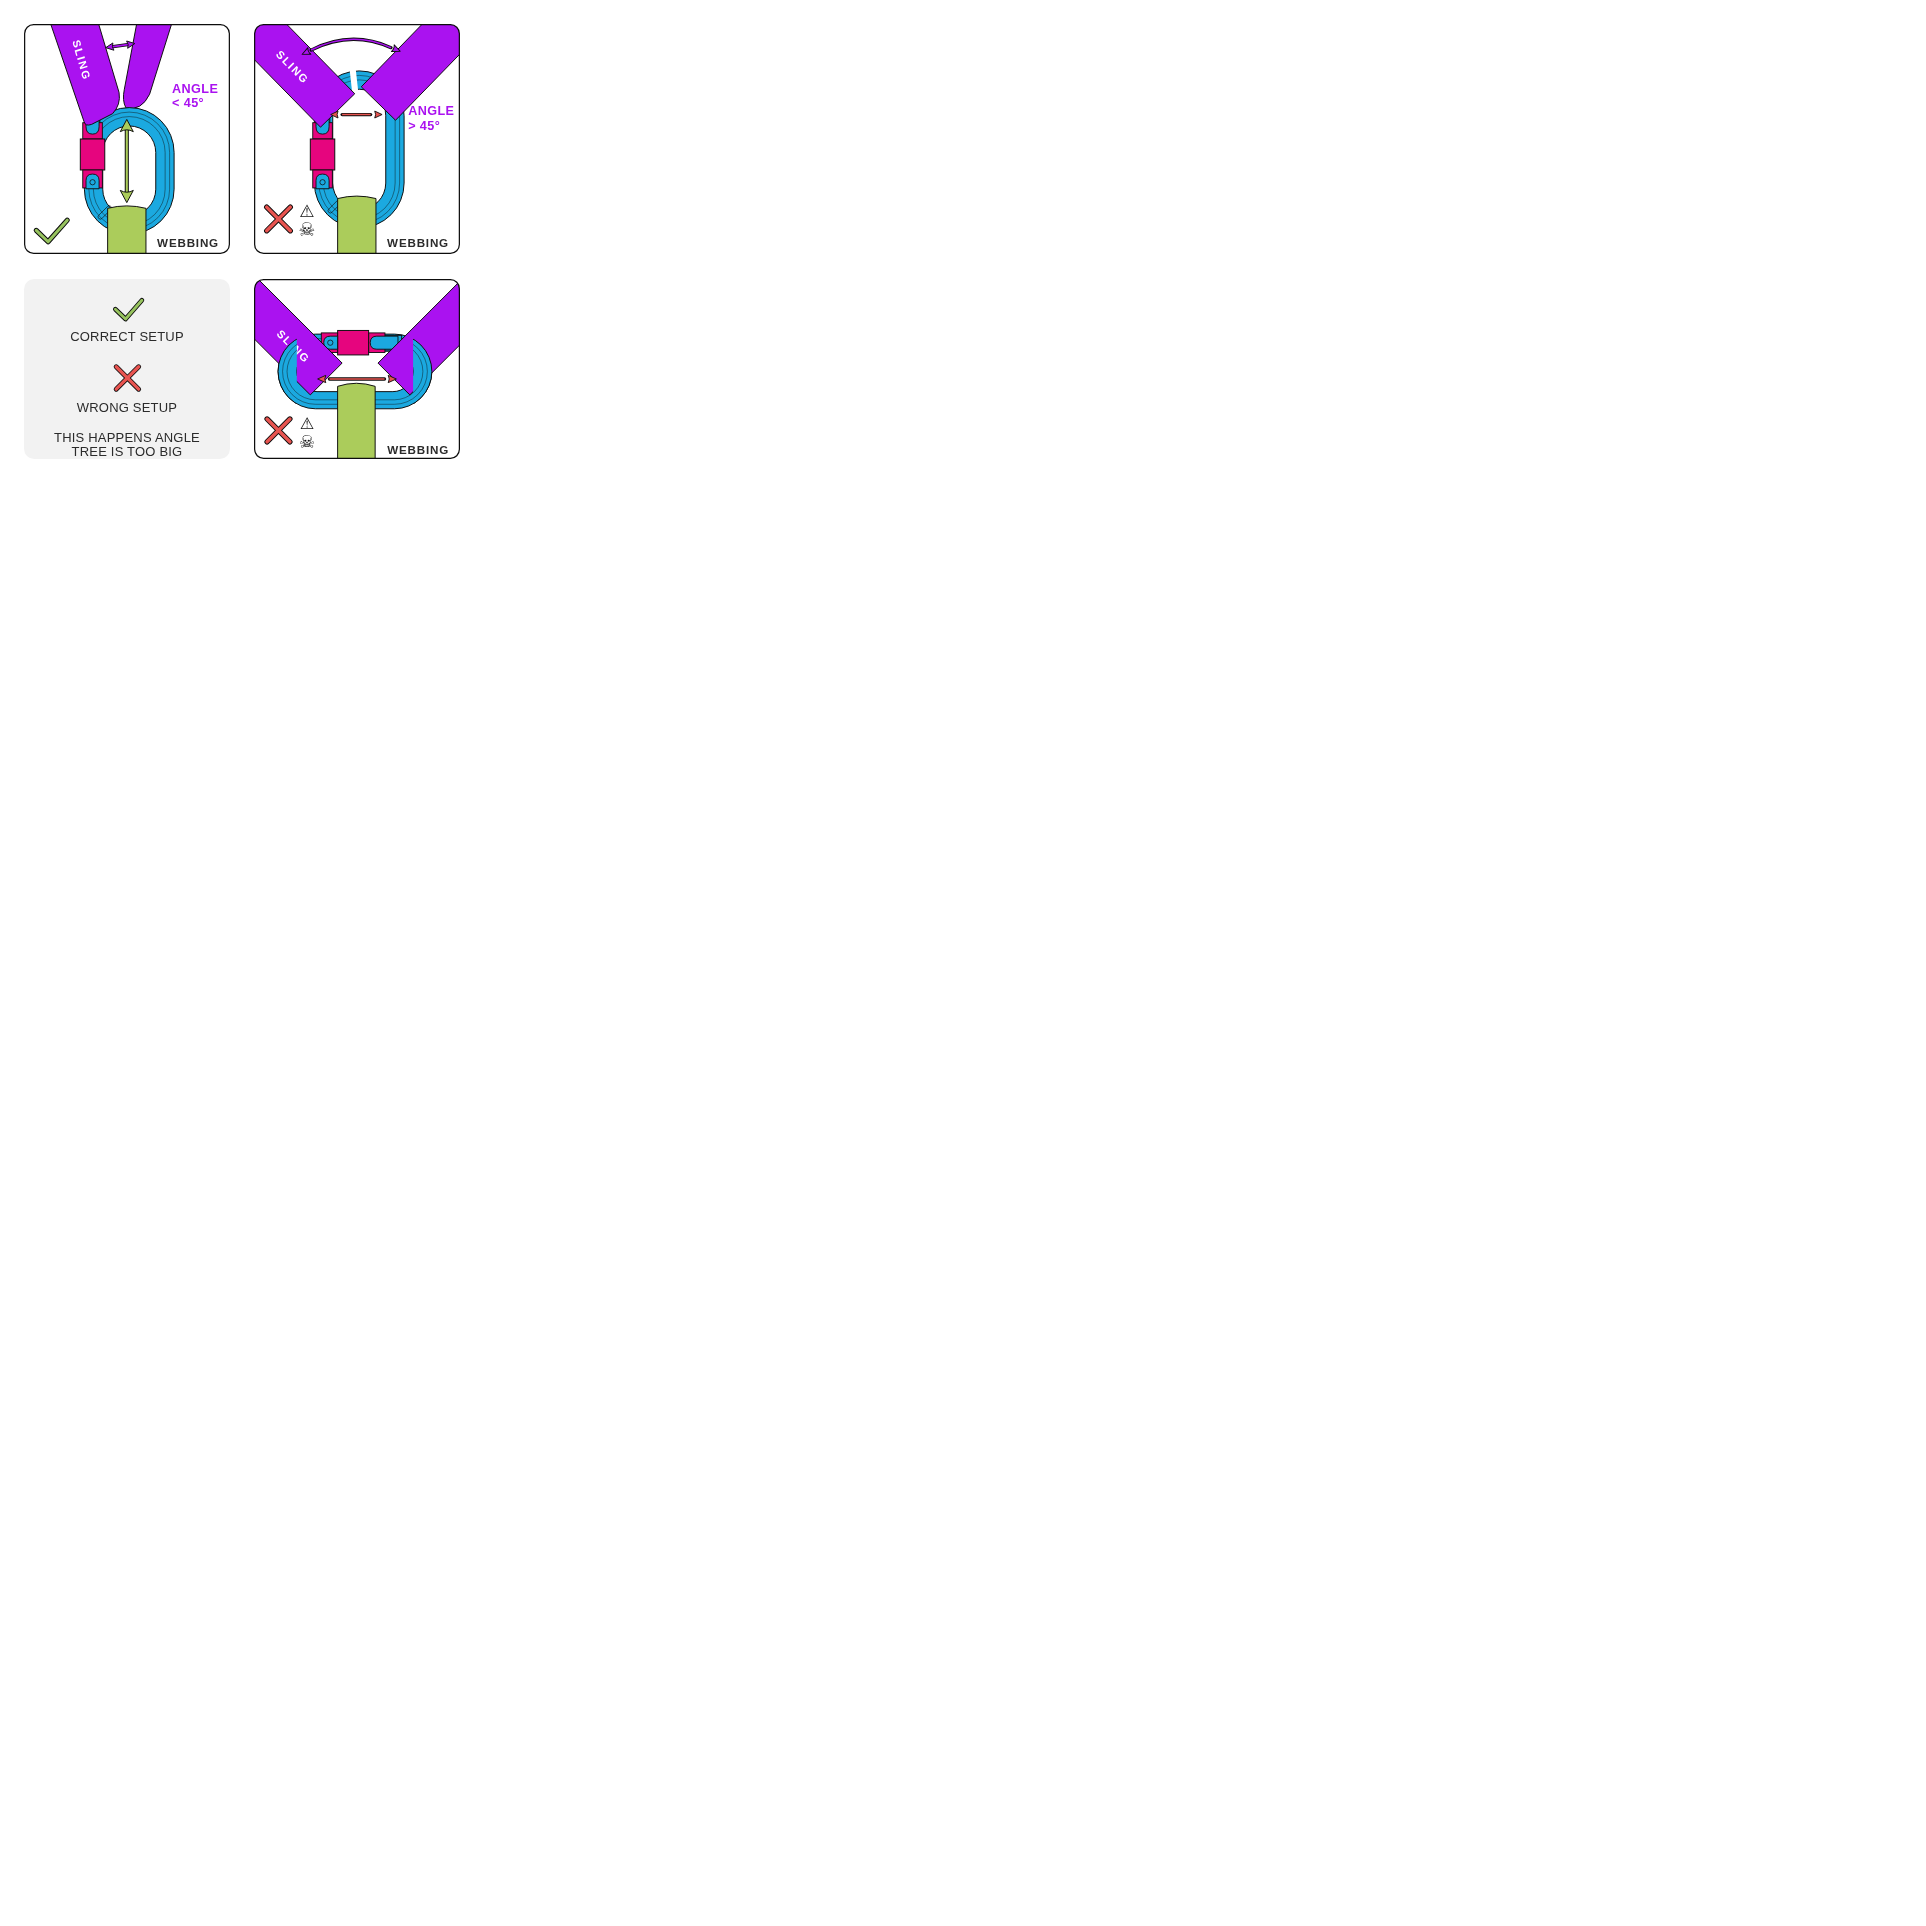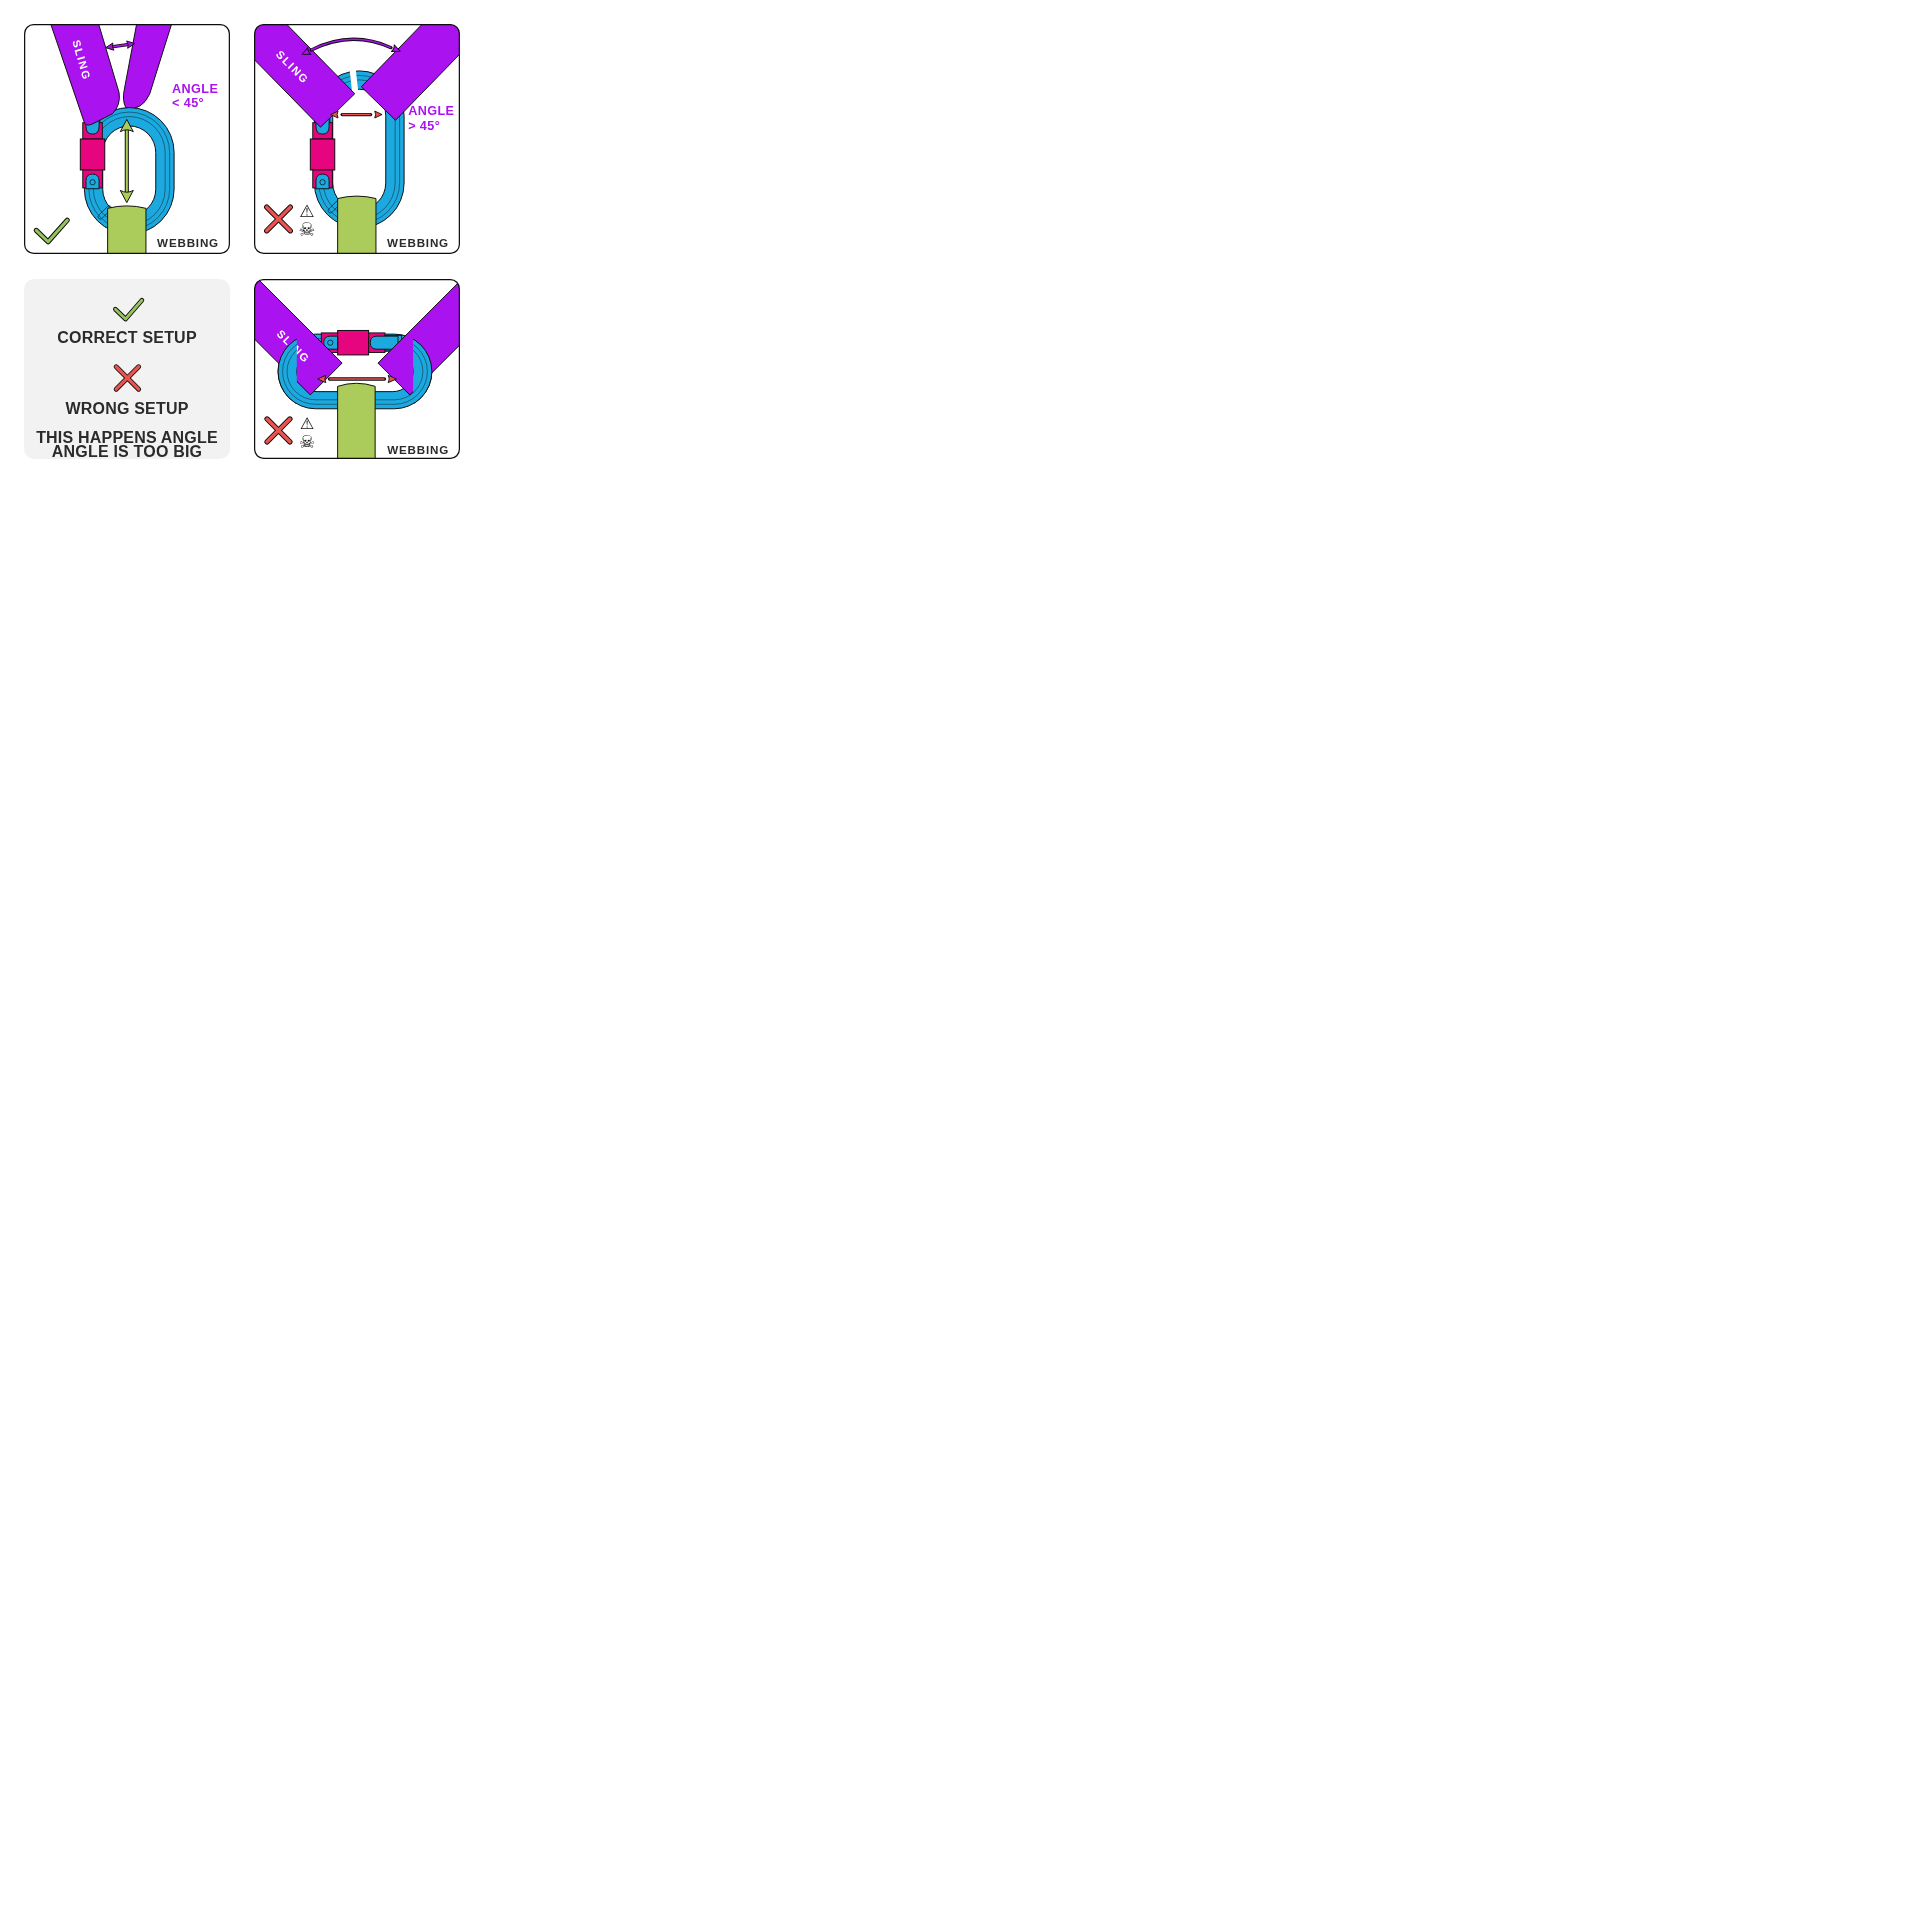--- a/index.html
+++ b/index.html
@@ -9,21 +9,21 @@
   }
   *{margin:0;padding:0;box-sizing:border-box;}
   html,body{background:#ffffff;}
   body{font-family:"Liberation Sans", sans-serif;}
   .canvas{position:relative;width:481px;height:481px;background:#ffffff;overflow:hidden;}
   .panel{position:absolute;}
   .panel svg{display:block;}
   .legend{background:var(--panel-gray);border-radius:10.2px;}
   .legend-label{
     position:absolute;width:100%;text-align:center;
-    font-weight:700;font-size:16px;letter-spacing:0.2px;color:var(--ink);
+    font-weight:400;font-size:13px;letter-spacing:0.2px;color:var(--ink);
   }
   .legend-note{line-height:13.5px;}
   text{font-family:"Liberation Sans", sans-serif;}
   .glyph{font-family:"DejaVu Sans", sans-serif;}
 </style>
 </head>
 <body>
 
 <div class="canvas">
 
@@ -185,21 +185,21 @@
         <line x1="226" y1="215" x2="281" y2="270" stroke="var(--line)" stroke-width="12" stroke-linecap="round"></line>
         <line x1="281" y1="215" x2="226" y2="270" stroke="var(--line)" stroke-width="12" stroke-linecap="round"></line>
         <line x1="226" y1="215" x2="281" y2="270" stroke="var(--red)" stroke-width="8" stroke-linecap="round"></line>
         <line x1="281" y1="215" x2="226" y2="270" stroke="var(--red)" stroke-width="8" stroke-linecap="round"></line>
       </g>
     </svg>
     <div class="legend-label" style="top:50px;">CORRECT SETUP</div>
     <div class="legend-label" style="top:121px;">WRONG SETUP</div>
     <div class="legend-label legend-note" style="top:152px;">
       <div>THIS HAPPENS ANGLE</div>
-      <div>ANGLE IS TOO BIG</div>
+      <div>TREE IS TOO BIG</div>
     </div>
   </div>
 
   <div class="panel" style="left:254px;top:279px;width:206px;height:180px;">
     <svg width="206" height="180" viewBox="0 0 505 441">
       <defs>
         <clipPath id="clip4">
             <rect x="1.5" y="1.5" width="502" height="438" rx="22"></rect>
           </clipPath>
         <clipPath id="cap4L">

